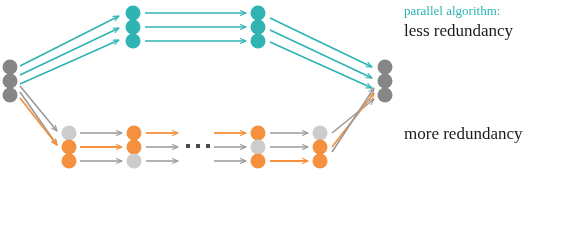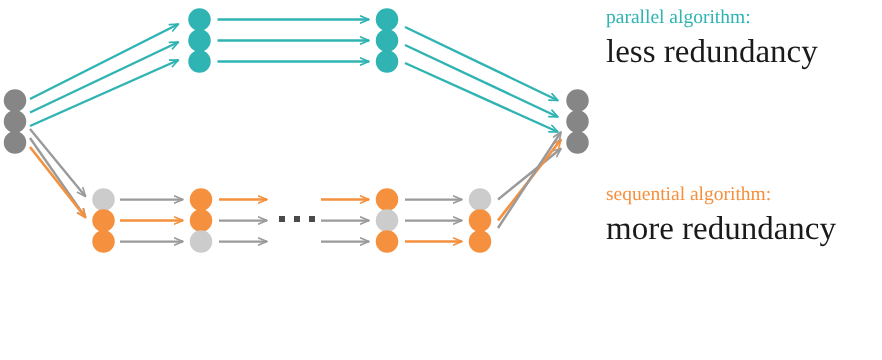--- a/index.html
+++ b/index.html
@@ -28,21 +28,21 @@
     line-height: 1.15;
     white-space: nowrap;
   }
   #label-parallel { top: 4px; }
   #label-sequential { top: 122px; }
   .label-head {
     font-size: 13px;
     font-family: "Liberation Serif", serif;
   }
   .label-sub {
-    font-size: 22px;
+    font-size: 17px;
     color: #1a1a1a;
     font-family: "Liberation Serif", serif;
     margin-top: 2px;
     text-align: right;
   }
 </style>
 </head>
 <body>
 
 <div id="canvas">
@@ -169,17 +169,16 @@
     </g>
 
   </svg>
 
   <div class="label-block" id="label-parallel">
     <div class="label-head" style="color:#2fb3b3">parallel algorithm:</div>
     <div class="label-sub">less redundancy</div>
   </div>
 
   <div class="label-block" id="label-sequential">
-    <div class="label-head" style="color:#f5913e">sequential algorithm:</div>
     <div class="label-sub">more redundancy</div>
   </div>
 
 </div>
 
 </body></html>

